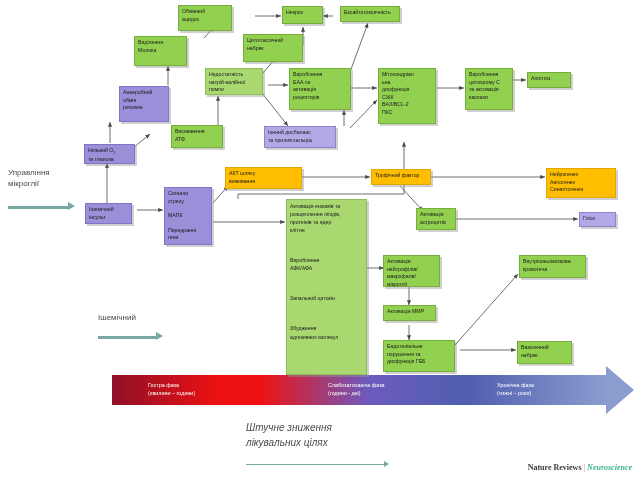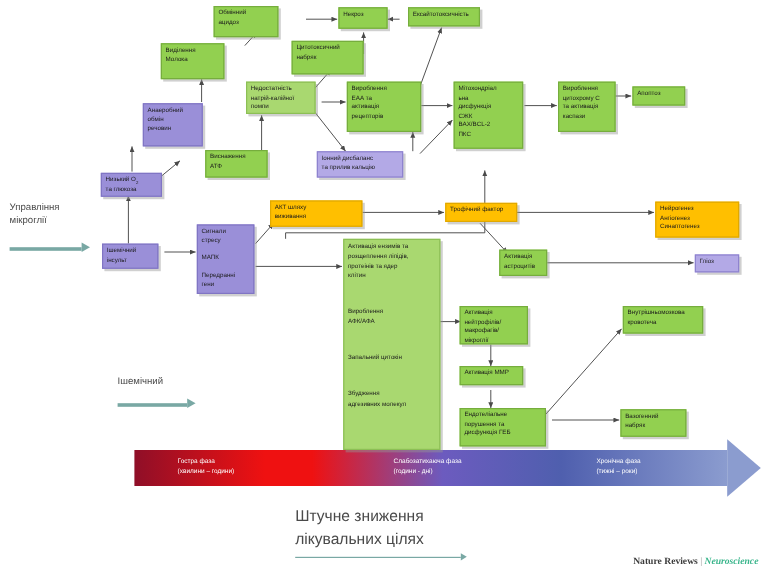--- a/index.html
+++ b/index.html
@@ -33,24 +33,25 @@
   .big{line-height:1.55;}
   .label{
     position:absolute;
     font-size:8px;
     color:#4a4a4a;
     line-height:1.35;
     z-index:4;
   }
   .hyplabel{
     position:absolute;
-    font-size:13px;
+    font-size:10px;
     color:#4a4a4a;
     line-height:1.45;
     z-index:4;
+    font-style:italic;
   }
   
   #timeline{
     position:absolute;
     left:112px;top:375px;width:494px;height:30px;
     z-index:2;
   }
   #tlbar{
     position:absolute;left:0;top:0;width:494px;height:30px;
     background:linear-gradient(to right,#8f0f28 0%, #ef1111 22%, #ef1111 30%, #6c5bbf 52%, #4f5fae 72%, #8b9ccf 100%);

